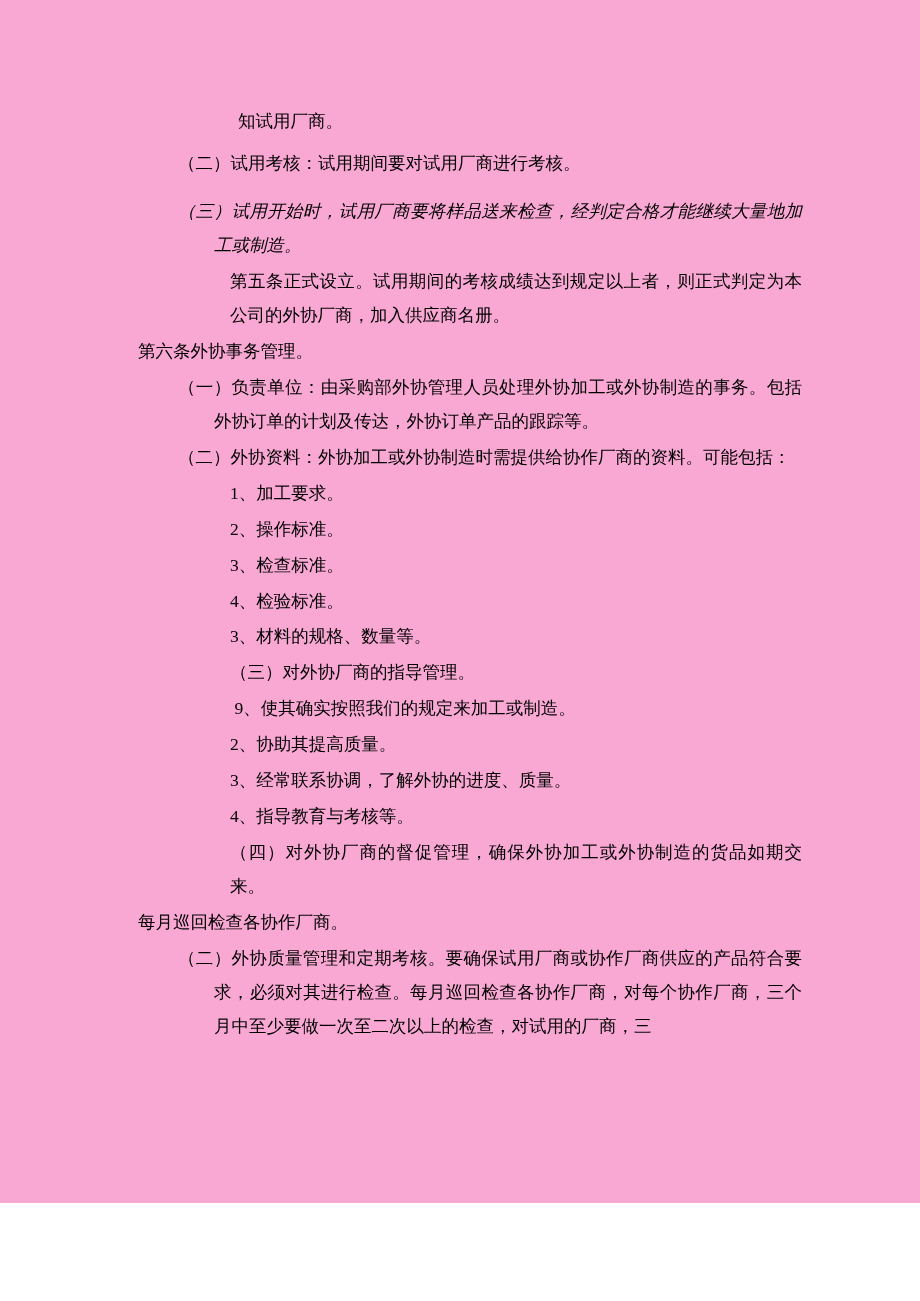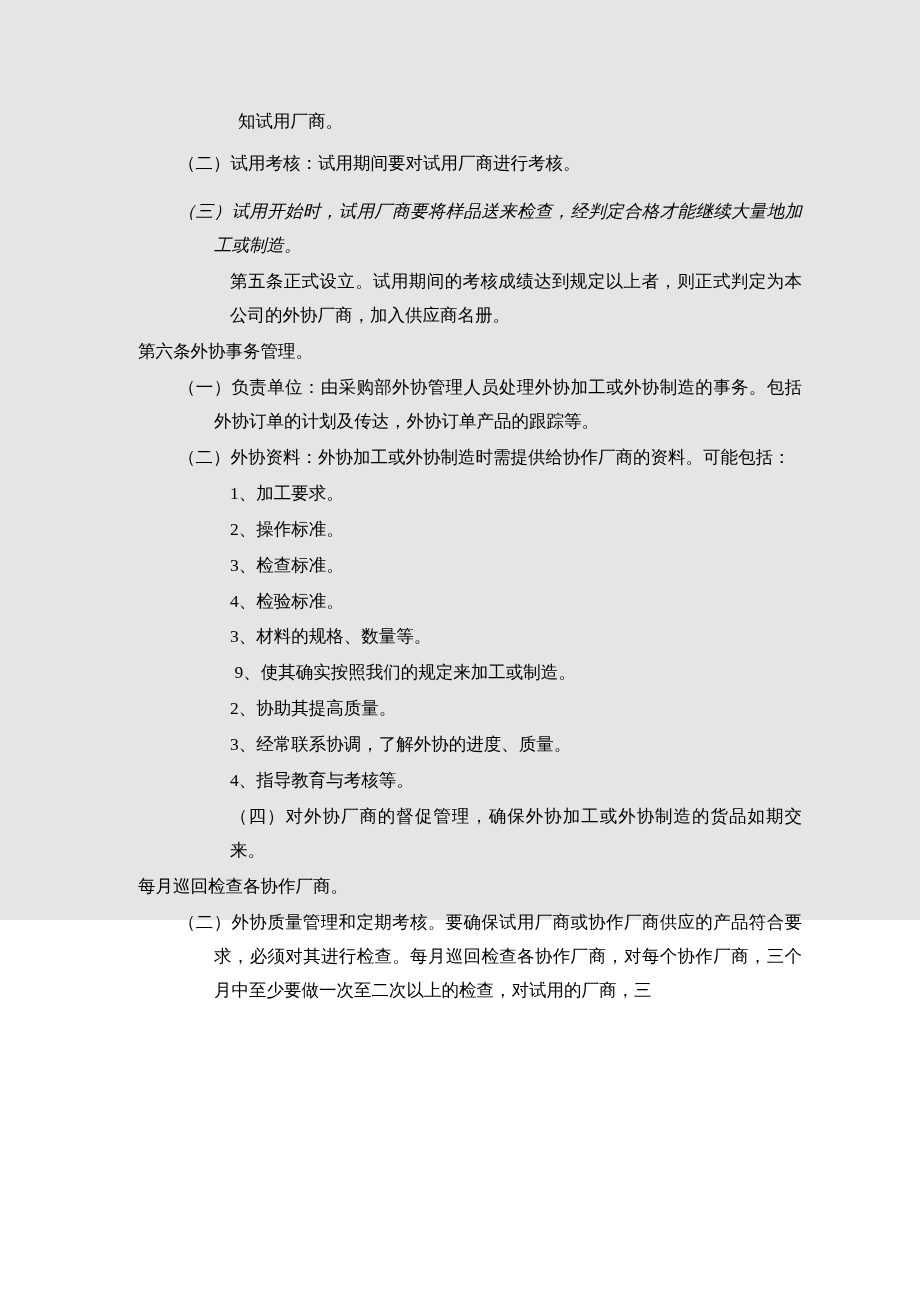--- a/index.html
+++ b/index.html
@@ -10,24 +10,24 @@
   body {
     width: 920px;
     height: 1301px;
     font-family: "DejaVu Sans", "Liberation Sans", sans-serif;
     color: #000000;
     -webkit-font-smoothing: antialiased;
   }
   .page {
     position: relative;
     width: 920px;
-    height: 920px;
+    height: 1203px;
     box-sizing: border-box;
     padding: 104px 118px 0 138px;
-    background: #e5e5e5;
+    background: #f9a8d4;
   }
   .doc-body {
     font-size: 17.5px;
     line-height: 1.95;
   }
   .para {
     margin: 0 0 0.10em 0;
     text-align: justify;
     text-justify: inter-ideograph;
     white-space: pre-wrap;
@@ -53,20 +53,21 @@
     <p class="para hang-2 gap-top-lg">（三）试用开始时，试用厂商要将样品送来检查，经判定合格才能继续大量地加工或制造。</p>
     <p class="para hang-1">第五条正式设立。试用期间的考核成绩达到规定以上者，则正式判定为本公司的外协厂商，加入供应商名册。</p>
     <p class="para lvl-0">第六条外协事务管理。</p>
     <p class="para hang-2">（一）负责单位：由采购部外协管理人员处理外协加工或外协制造的事务。包括外协订单的计划及传达，外协订单产品的跟踪等。</p>
     <p class="para hang-2">（二）外协资料：外协加工或外协制造时需提供给协作厂商的资料。可能包括：</p>
     <p class="para lvl-2">1、加工要求。</p>
     <p class="para lvl-2">2、操作标准。</p>
     <p class="para lvl-2">3、检查标准。</p>
     <p class="para lvl-2">4、检验标准。</p>
     <p class="para lvl-2">3、材料的规格、数量等。</p>
+    <p class="para lvl-2">（三）对外协厂商的指导管理。</p>
     <p class="para lvl-2"> 9、使其确实按照我们的规定来加工或制造。</p>
     <p class="para lvl-2">2、协助其提高质量。</p>
     <p class="para lvl-2">3、经常联系协调，了解外协的进度、质量。</p>
     <p class="para lvl-2">4、指导教育与考核等。</p>
     <p class="para lvl-2">（四）对外协厂商的督促管理，确保外协加工或外协制造的货品如期交来。</p>
     <p class="para lvl-0">每月巡回检查各协作厂商。</p>
     <p class="para hang-2">（二）外协质量管理和定期考核。要确保试用厂商或协作厂商供应的产品符合要求，必须对其进行检查。每月巡回检查各协作厂商，对每个协作厂商，三个月中至少要做一次至二次以上的检查，对试用的厂商，三</p>
 
   </div>
 </div>

